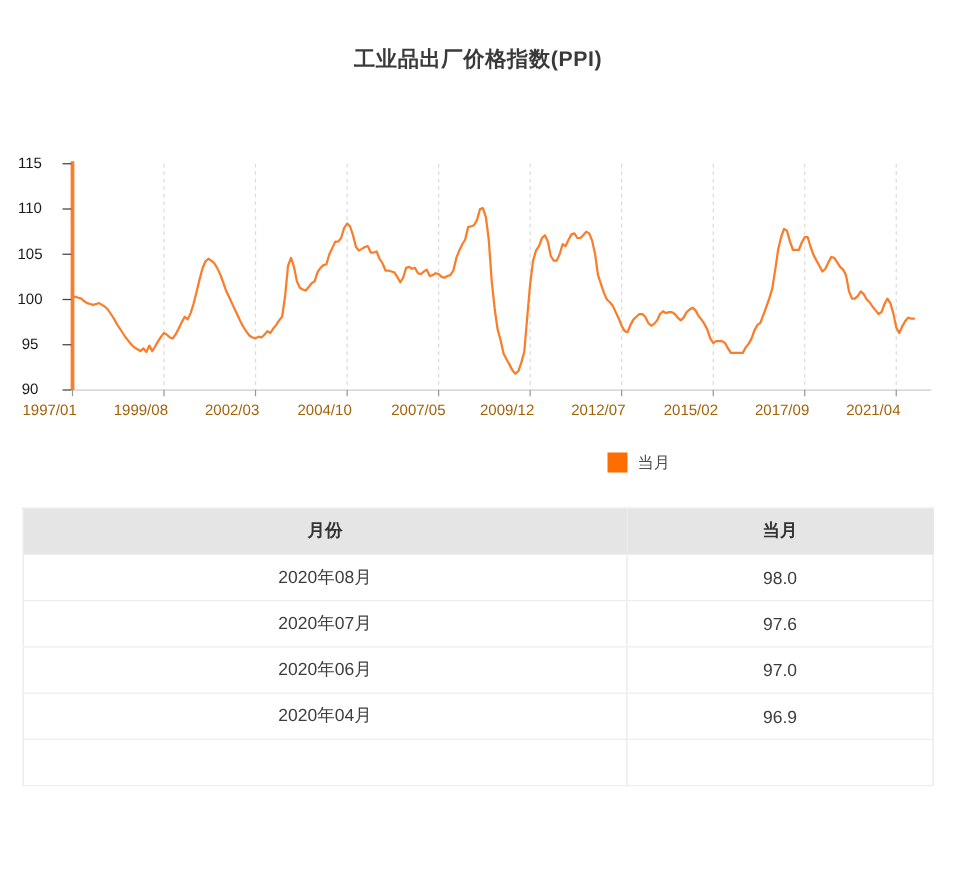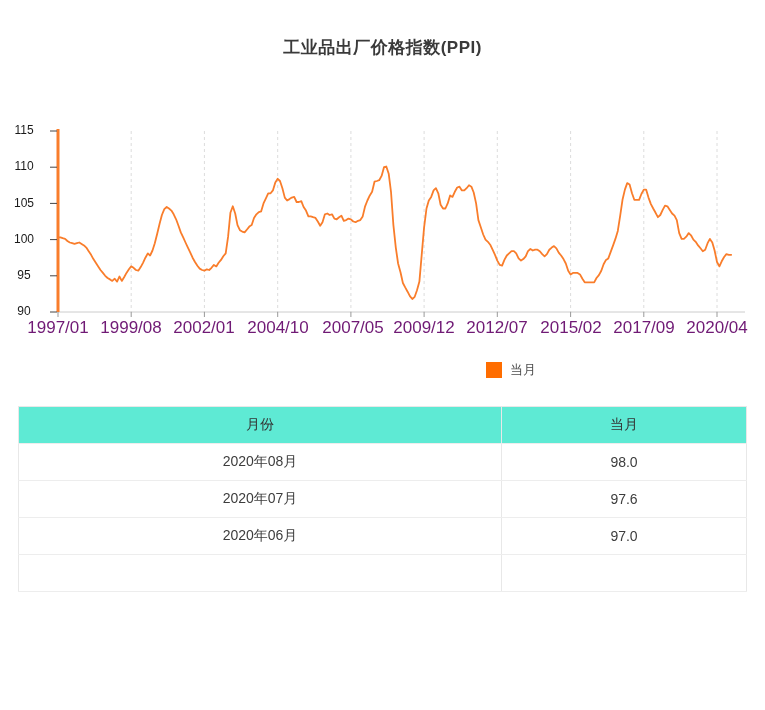--- a/index.html
+++ b/index.html
@@ -17,35 +17,35 @@
   .ytick{stroke:#444;stroke-width:1;}
   .x-axis-line{stroke:#ccc;stroke-width:1;}
   .y-axis-line{stroke-width:3;}
   .series-line{fill:none;stroke-width:1.8;stroke-linejoin:round;stroke-linecap:round;}
   .y-label{
     position:absolute;left:0;width:48px;height:14px;line-height:14px;
     text-align:center;font-size:12px;color:#1a1a1a;
   }
   .x-label{
     position:absolute;top:321px;width:80px;height:14px;line-height:14px;
-    text-align:center;font-size:17px;color:#701a75;
+    font-size:12px;color:#a16207;
   }
   .legend{position:absolute;top:361px;left:486px;height:18px;display:flex;align-items:center;}
   .legend-swatch{width:16px;height:16px;display:inline-block;}
   .legend-label{margin-left:8px;font-size:13px;color:#4d4d4d;line-height:16px;}
   .data-table{
     position:absolute;top:406px;left:18px;width:729px;
     border-collapse:collapse;table-layout:fixed;font-size:14px;color:#3d3d3d;
     border:1px solid #e8e8e8;
   }
   .data-table th,.data-table td{
     height:36px;text-align:center;vertical-align:middle;
     border-bottom:1px solid #ededed;font-weight:normal;padding:0;
   }
-  .data-table th{background:#5eead4;font-weight:normal;color:#333;}
+  .data-table th{background:#e5e5e5;font-weight:bold;color:#333;}
   .col-month{width:482px;}
   .col-value{border-left:1px solid #e8e8e8;}
 </style>
 </head>
 <body>
 
 <div class="page">
 
   <div class="page-title">工业品出厂价格指数(PPI)</div>
 
@@ -87,28 +87,28 @@
 
     <div class="y-label" style="top:123px">115</div>
     <div class="y-label" style="top:159px">110</div>
     <div class="y-label" style="top:196px">105</div>
     <div class="y-label" style="top:232px">100</div>
     <div class="y-label" style="top:268px">95</div>
     <div class="y-label" style="top:304px">90</div>
 
     <div class="x-label" style="left:18px">1997/01</div>
     <div class="x-label" style="left:91px">1999/08</div>
-    <div class="x-label" style="left:164px">2002/01</div>
+    <div class="x-label" style="left:164px">2002/03</div>
     <div class="x-label" style="left:238px">2004/10</div>
     <div class="x-label" style="left:313px">2007/05</div>
     <div class="x-label" style="left:384px">2009/12</div>
     <div class="x-label" style="left:457px">2012/07</div>
     <div class="x-label" style="left:531px">2015/02</div>
     <div class="x-label" style="left:604px">2017/09</div>
-    <div class="x-label" style="left:677px">2020/04</div>
+    <div class="x-label" style="left:677px">2021/04</div>
 
     <div class="legend">
       <span class="legend-swatch" id="legend-swatch" style="background: rgb(255, 109, 0);"></span>
       <span class="legend-label">当月</span>
     </div>
   </div>
 
   <table class="data-table">
     <thead>
       <tr>
@@ -123,19 +123,23 @@
       </tr>
       <tr>
         <td class="col-month">2020年07月</td>
         <td class="col-value">97.6</td>
       </tr>
       <tr>
         <td class="col-month">2020年06月</td>
         <td class="col-value">97.0</td>
       </tr>
       <tr>
+        <td class="col-month">2020年04月</td>
+        <td class="col-value">96.9</td>
+      </tr>
+      <tr>
         <td class="col-month"></td>
         <td class="col-value"></td>
       </tr>
     </tbody>
   </table>
 
 </div>
 
 </body></html>

